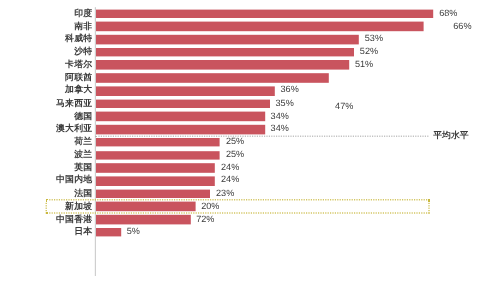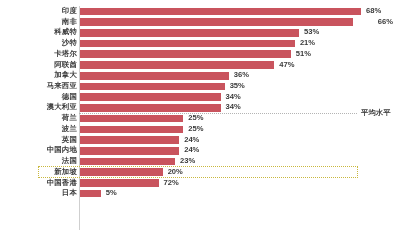--- a/index.html
+++ b/index.html
@@ -46,21 +46,21 @@
     height:7.6px;
     background:#c9545e;
   }
   .bar-value{
     position:absolute;
     top:0;
     line-height:10.72px;
     font-size:7.6px;
     color:#3b3b3b;
     white-space:nowrap;
-    font-weight:bold;
+    font-weight:normal;
   }
   
   .avg-line{
     position:absolute;
     left:73px;
     width:278px;
     height:0;
     border-top:1px dotted #b4b4b4;
   }
   .avg-label{
@@ -97,31 +97,31 @@
         <span class="bar-value" style="left: 351.735px; padding-left: 20px;">66%</span>
       </div>
       <div class="row">
         <span class="row-label">科威特</span>
         <div class="bar" style="width: 219.015px; background: rgb(201, 84, 94);"></div>
         <span class="bar-value" style="left: 298.015px;">53%</span>
       </div>
       <div class="row">
         <span class="row-label">沙特</span>
         <div class="bar" style="width: 214.882px; background: rgb(201, 84, 94);"></div>
-        <span class="bar-value" style="left: 293.882px;">21%</span>
+        <span class="bar-value" style="left: 293.882px;">52%</span>
       </div>
       <div class="row">
         <span class="row-label">卡塔尔</span>
         <div class="bar" style="width: 210.75px; background: rgb(201, 84, 94);"></div>
         <span class="bar-value" style="left: 289.75px;">51%</span>
       </div>
       <div class="row">
         <span class="row-label">阿联酋</span>
         <div class="bar" style="width: 194.221px; background: rgb(201, 84, 94);"></div>
-        <span class="bar-value" style="left: 273.221px;">47%</span>
+        <span class="bar-value" style="left: 273.221px; margin-top: 24px;">47%</span>
       </div>
       <div class="row">
         <span class="row-label">加拿大</span>
         <div class="bar" style="width: 148.765px; background: rgb(201, 84, 94);"></div>
         <span class="bar-value" style="left: 227.765px;">36%</span>
       </div>
       <div class="row">
         <span class="row-label">马来西亚</span>
         <div class="bar" style="width: 144.632px; background: rgb(201, 84, 94);"></div>
         <span class="bar-value" style="left: 223.632px;">35%</span>

